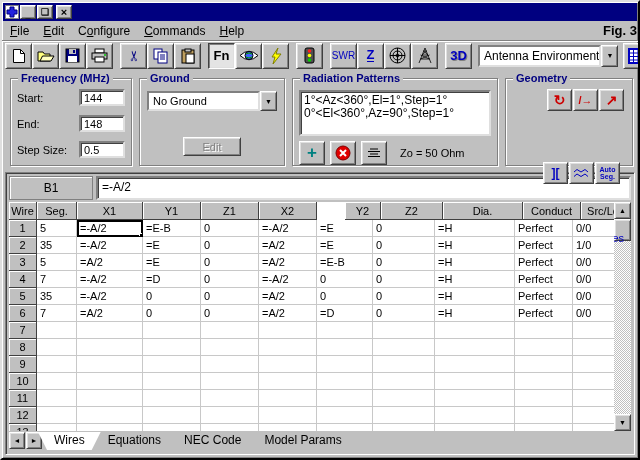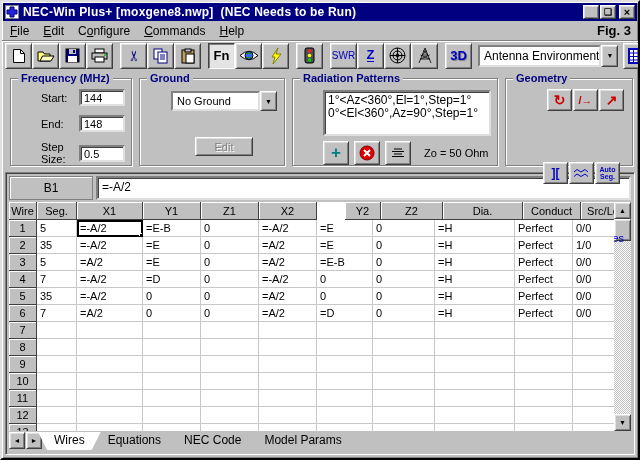--- a/index.html
+++ b/index.html
@@ -24,39 +24,39 @@
     display:flex; align-items:center; padding:0 2px; flex:0 0 auto; }
   .title-text { font-size:12px; font-weight:bold; margin-left:4px; white-space:pre; flex:1;
     letter-spacing:.2px; }
   .tb-btn { width:16px; height:14px; font-size:9px; font-weight:bold; color:#000; margin-left:1px; }
   .tb-btn .min-glyph { align-self:flex-end; line-height:5px; }
   .appicon { width:14px; height:14px; flex:0 0 auto; }
   
   .menubar { height:19px; display:flex; align-items:center; padding:0 1px; font-size:12px;
     flex:0 0 auto; }
   .menu-item { padding:2px 7px; cursor:default; }
-  .fig-label { margin-left:auto; font-weight:bold; font-size:13px; padding-right:6px; }
+  .fig-label { margin-left:auto; font-weight:bold; font-size:13px; }
   
   .toolbar { height:30px; display:flex; align-items:center; padding:0 3px;
     border-top:1px solid #808080; box-shadow: inset 0 1px 0 #fff; flex:0 0 auto; }
   .tbtn { width:27px; height:26px; flex:0 0 auto; font-size:12px; }
   .gap { width:7px; flex:0 0 auto; }
   .fn-label { font-weight:bold; font-size:13px; }
   .swr-label { color:#0000c0; font-weight:normal; font-size:10px; }
   .z-label { color:#0000c0; font-weight:bold; font-size:13px; border-bottom:1px solid #0000c0; line-height:12px; }
   .td3-label { color:#0000c0; font-weight:bold; font-size:13px; text-shadow:1px 1px 0 #808080; }
   .combo { display:flex; height:22px; width:172px; margin-left:6px; }
   .combo-field { flex:1; background:#fff; border:2px solid; border-color:#808080 #dfdfdf #dfdfdf #808080;
     font-size:12px; padding:2px 0 0 4px; white-space:nowrap; overflow:hidden; }
   .combo-arrow { width:17px; font-size:7px; }
   .cut-glyph { color:#000080; font-size:14px; transform:rotate(-90deg); }
   
   .panels { display:flex; padding:8px 5px 4px 8px; gap:7px; height:100px; flex:0 0 auto; }
   .group { position:relative; border:1px solid #808080;
-    box-shadow: inset 1px 1px 0 #fff, 1px 1px 0 #fff; padding-top:10px;padding-left:24px; }
+    box-shadow: inset 1px 1px 0 #fff, 1px 1px 0 #fff; padding-top:10px; }
   .group-title { position:absolute; top:-7px; left:7px; background:#c0c0c0; padding:0 3px;
     color:#000080; font-weight:bold; font-size:11px; white-space:nowrap; }
   
   .g-freq { width:122px; }
   .freq-row { display:flex; align-items:center; margin:0 6px 9px 6px; }
   .freq-row label { font-size:11px; flex:1; }
   .freq-input { width:46px; height:17px; font-size:11px; padding:1px 0 0 3px; font-family:"Liberation Sans",sans-serif; }
   
   .g-ground { width:146px; }
   .ground-combo { display:flex; height:20px; margin:2px 7px 0 7px; }
@@ -129,21 +129,20 @@
 </head>
 <body>
 
 <div class="window">
 
   <div class="titlebar">
     <svg class="appicon" viewBox="0 0 14 14">
       <rect x="0.5" y="0.5" width="13" height="13" fill="#fff" stroke="#808080"></rect>
       <path d="M5 2h4v3h3v4H9v3H5V9H2V5h3z" fill="#2222dd" stroke="#000080"></path>
     </svg>
-    <span class="title-text">NEC-Win Plus+ [moxgene8.nwp]  (NEC Needs to be Run)</span>
     <div class="tb-btn btn3d">
         <span class="min-glyph">_</span>
       </div>
     <div class="tb-btn btn3d">
         <span>❏</span>
       </div>
     <div class="tb-btn btn3d" style="margin-left:3px">
         <span style="font-size:11px">×</span>
       </div>
   </div>

